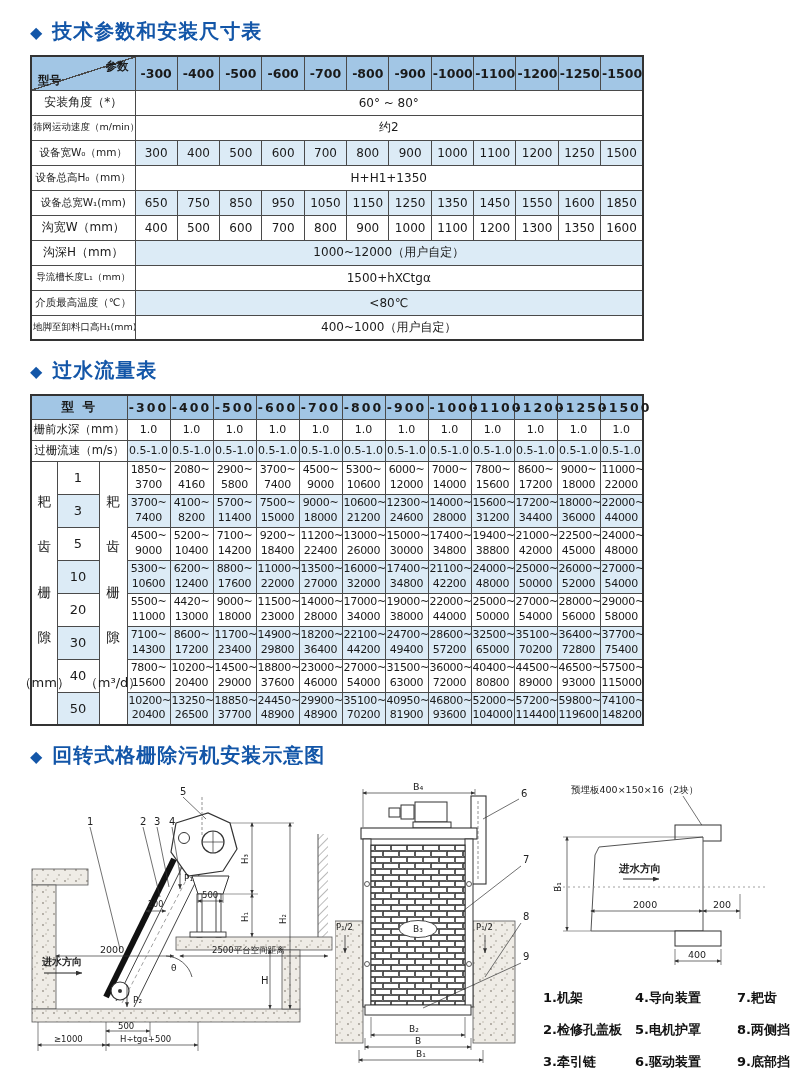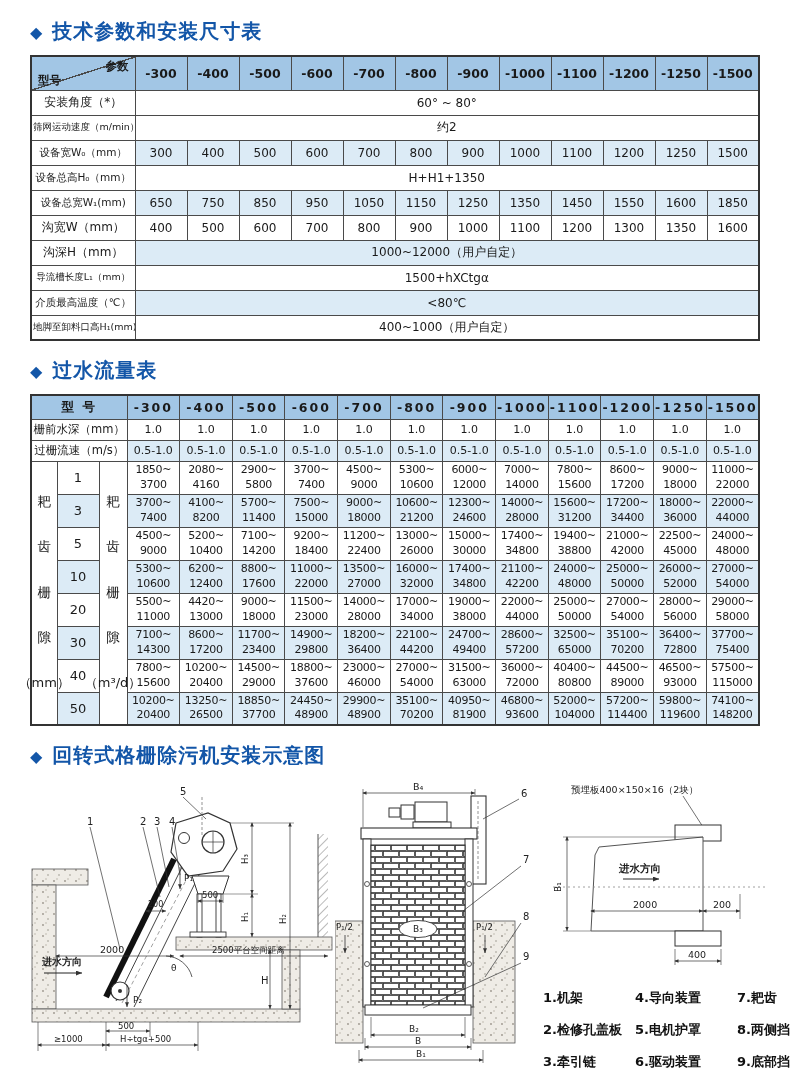--- a/index.html
+++ b/index.html
@@ -8,21 +8,21 @@
     width:790px; height:1083px; overflow:hidden; position:relative;
     font-family:"DejaVu Sans","Liberation Sans",sans-serif; color:#1a1a1a;
   }
   .page { padding:12px 30px 0 30px; }
 
   
   .sec-title { display:flex; align-items:center; gap:9px; color:#1356a8; font-weight:bold; font-size:20px; letter-spacing:1px; margin:6px 0 10px 0; }
   .sec-title .diamond { font-size:16px; line-height:1; transform:translateY(1px); }
 
   
-  table { border-collapse:collapse; width:730px; table-layout:fixed; border:2px solid #333; }
+  table { border-collapse:collapse; width:614px; table-layout:fixed; border:2px solid #333; }
   th, td { border:1px solid #4a4a4a; text-align:center; vertical-align:middle; padding:0 1px; }
   thead th { background:#a2c6e5; font-weight:600; }
   tr.alt td { background:#dcebf6; }
   tr:not(.alt) td { background:#fff; }
 
   
   .tech thead tr { height:34px; }
   .tech tbody tr { height:25px; }
   .tech thead th { font-size:12.5px; }
   .tech td.val { font-size:12px; }

